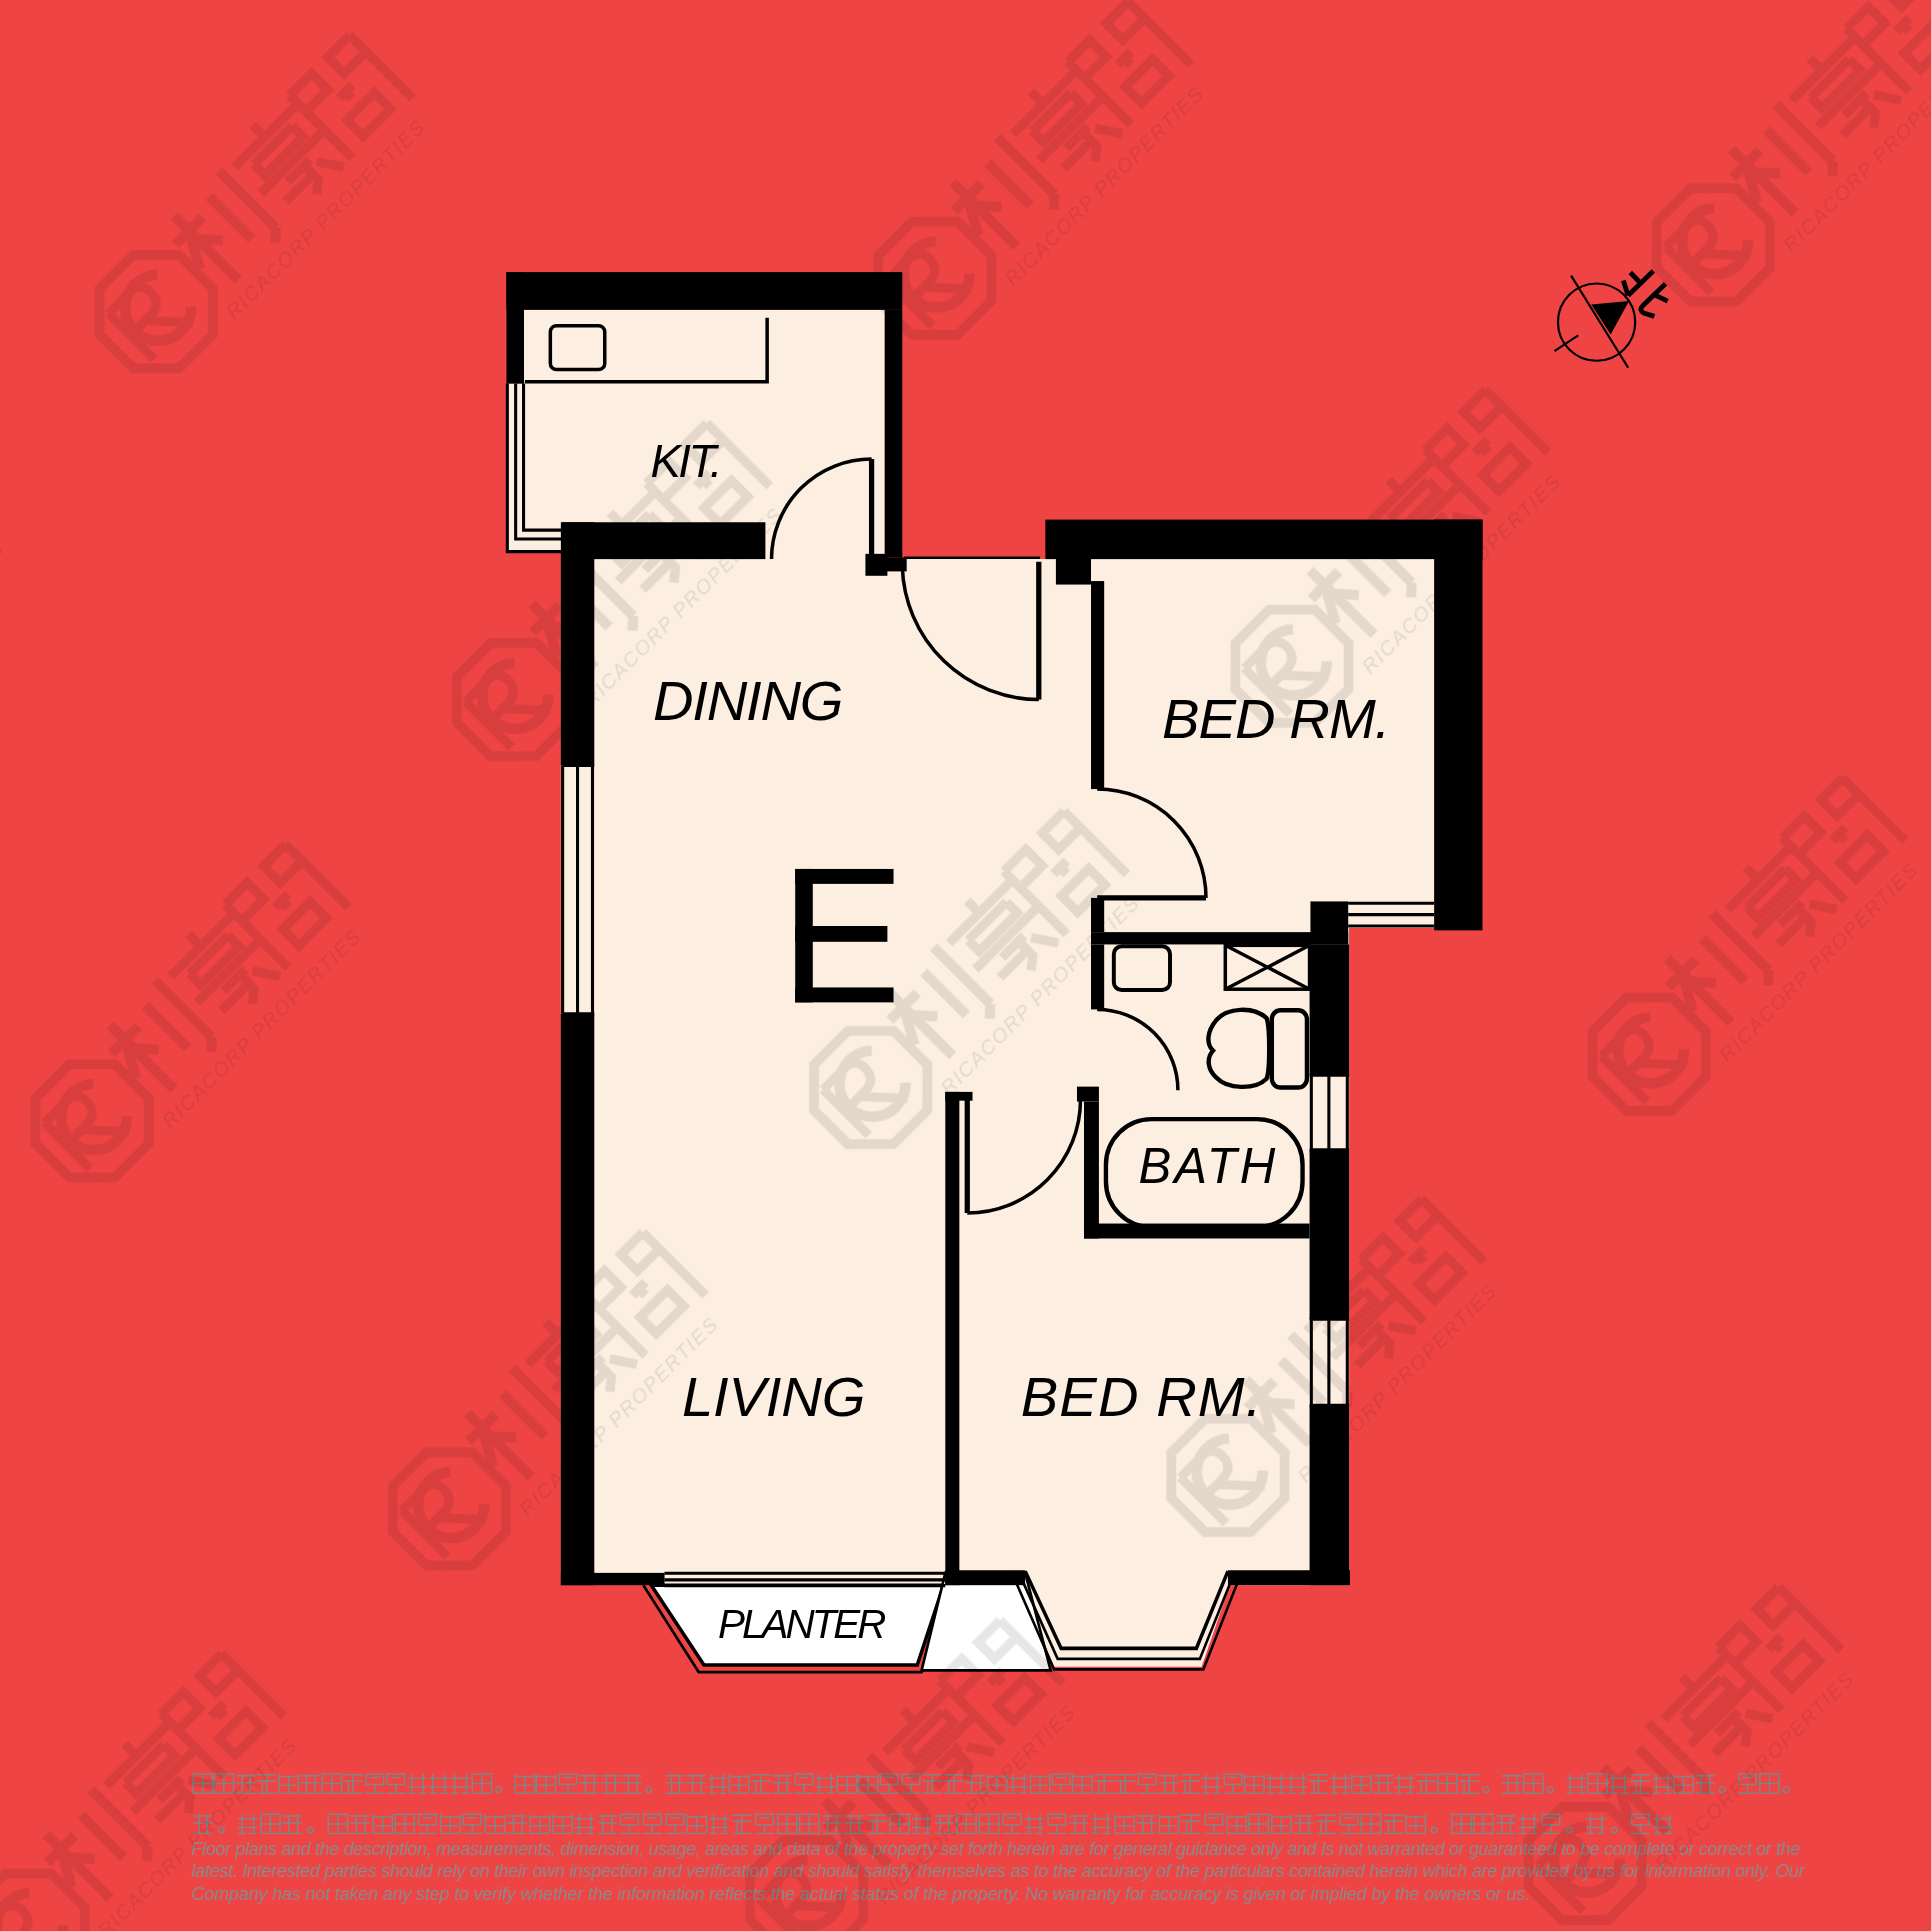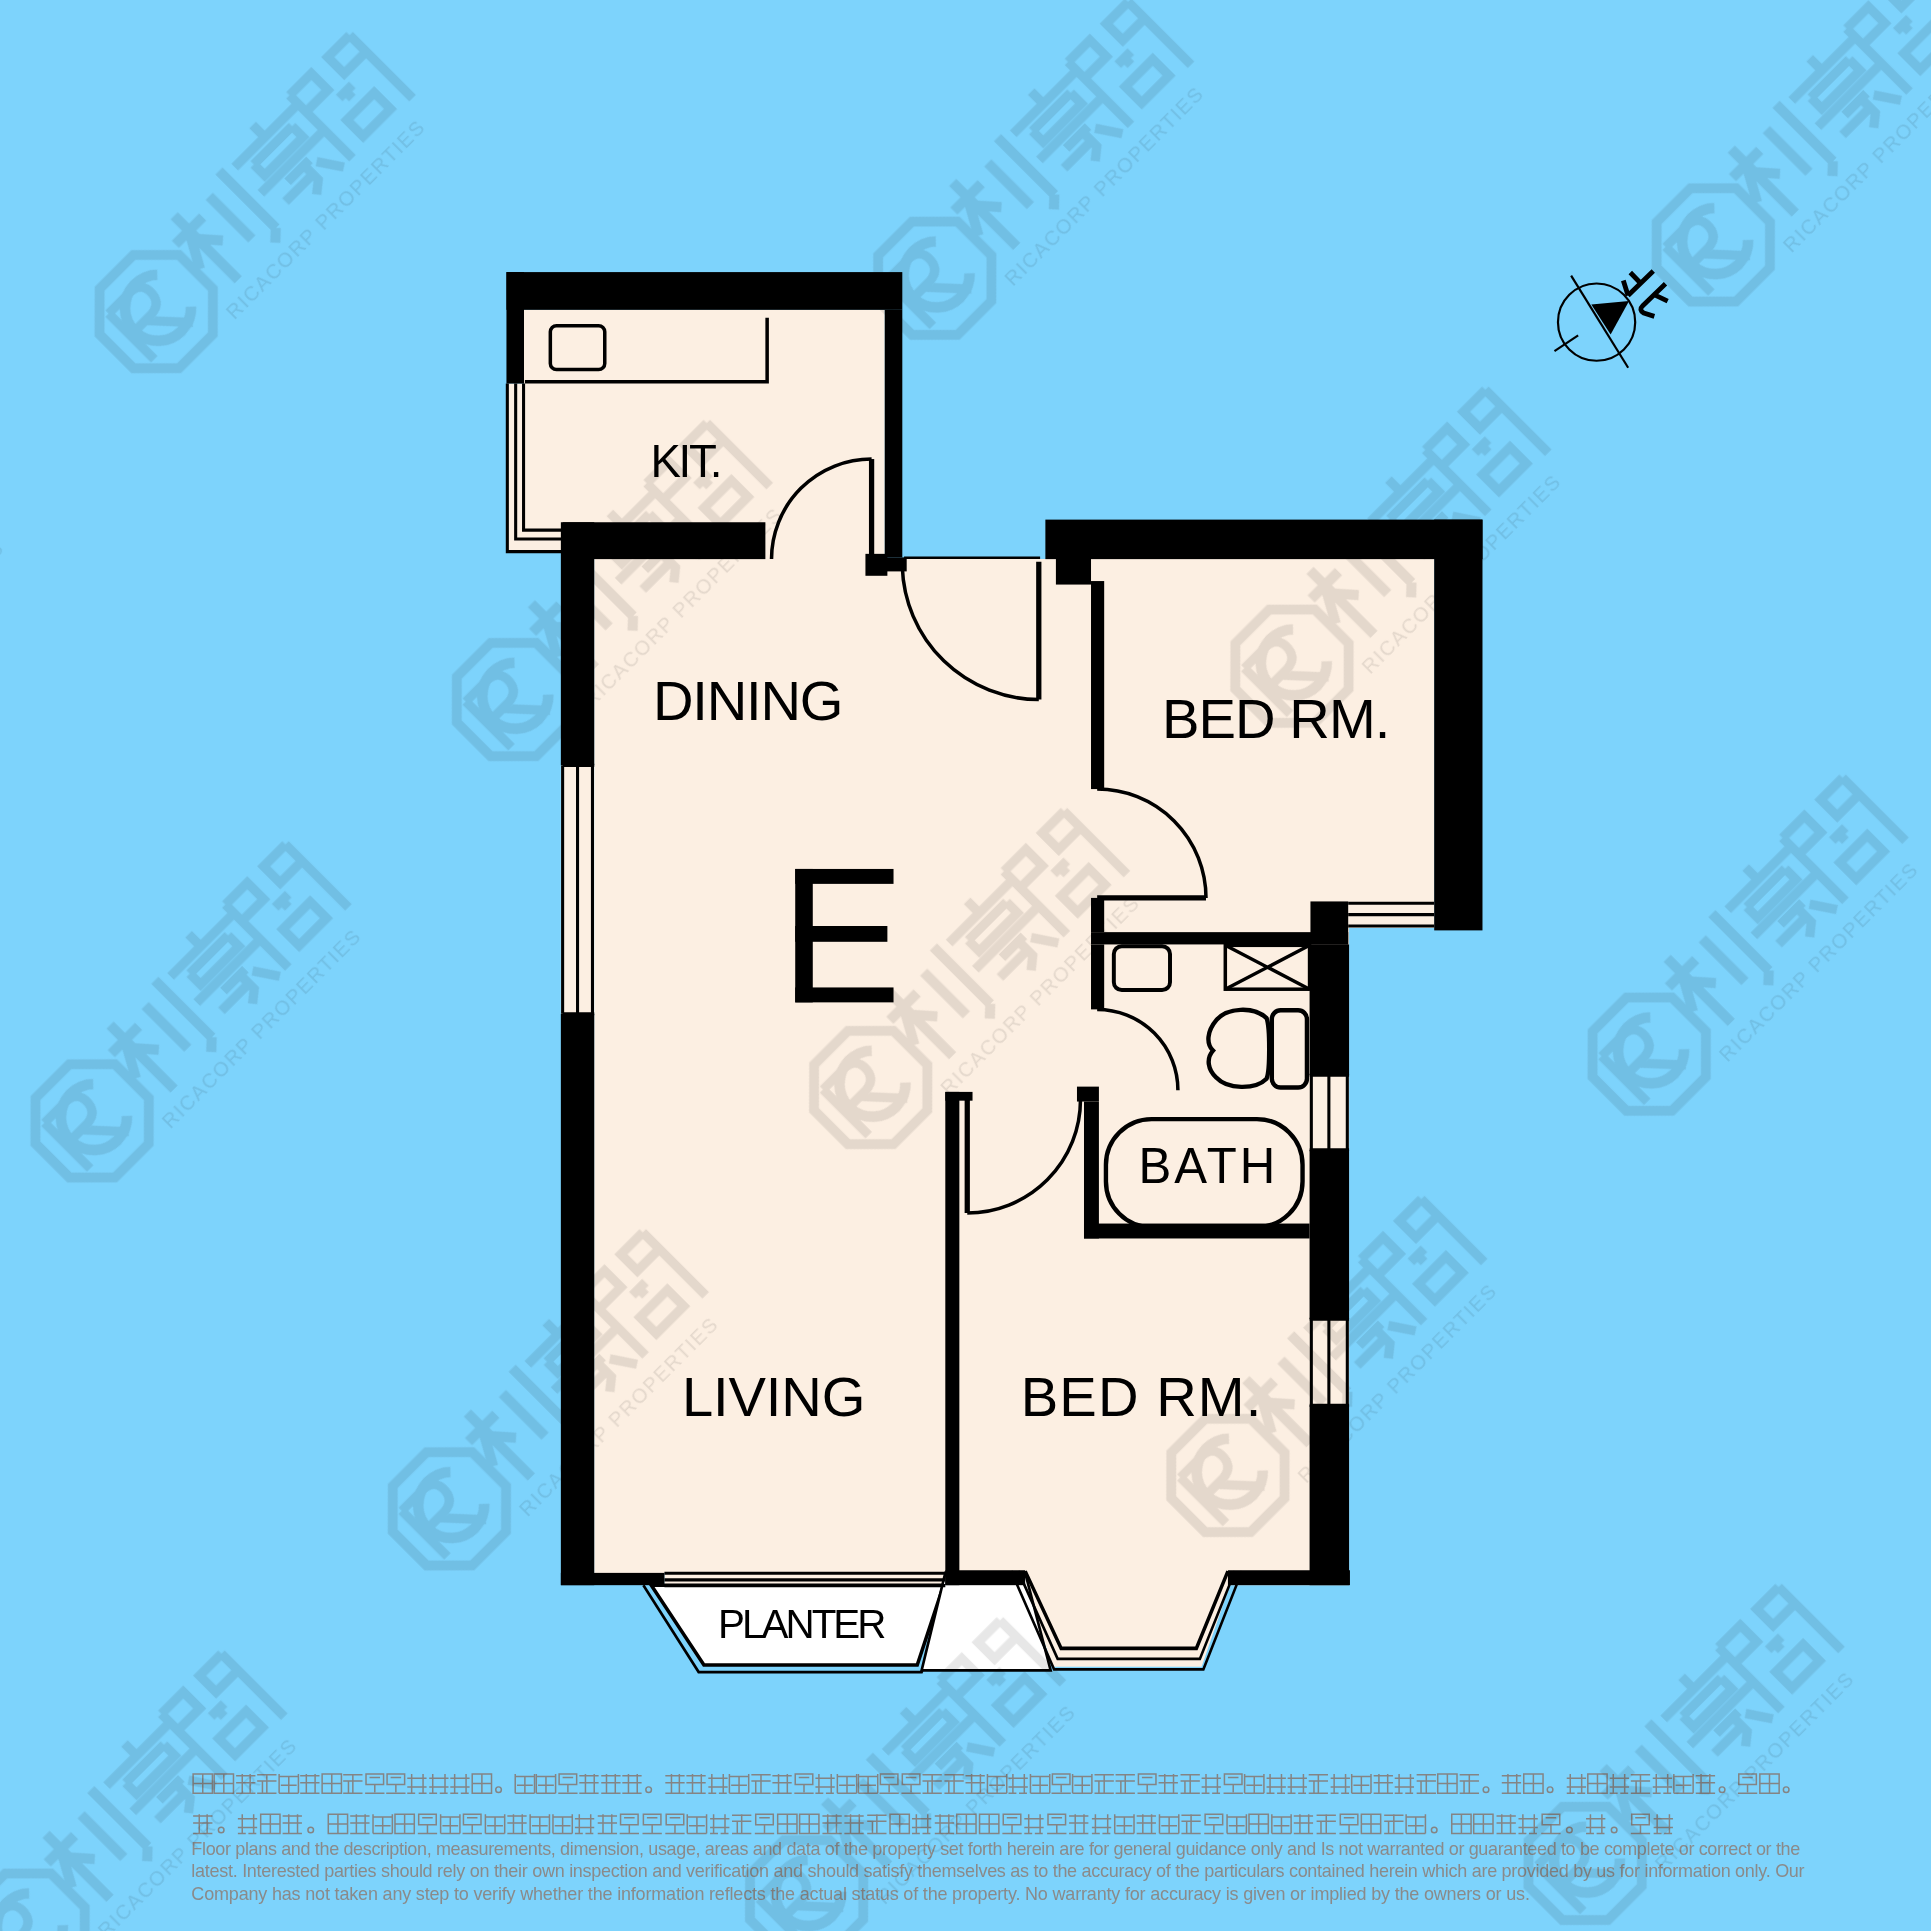--- a/index.html
+++ b/index.html
@@ -1,16 +1,16 @@
 <!DOCTYPE html>
 <html style="font-size:14px"><head><meta charset="utf-8">
 <style>
 html,body{margin:0;padding:0;background:#fff;}
-#page{position:relative;width:1931px;height:1931px;background:#7dd3fc;overflow:hidden;
-font-family:"Liberation Sans",sans-serif;}
+#page{position:relative;width:1931px;height:1931px;background:#ef4444;overflow:hidden;
+font-family:"Liberation Sans",sans-serif;font-style:italic;}
 svg text{font-family:"Liberation Sans",sans-serif;}
 </style></head>
 <body>
 <div id="page">
 <svg width="1931" height="1931" viewBox="0 0 2200 2200">
 <defs>
 
 <g id="wm" stroke="#000" fill="none">
 
   <g id="wmlogo" transform="scale(0.8)">

